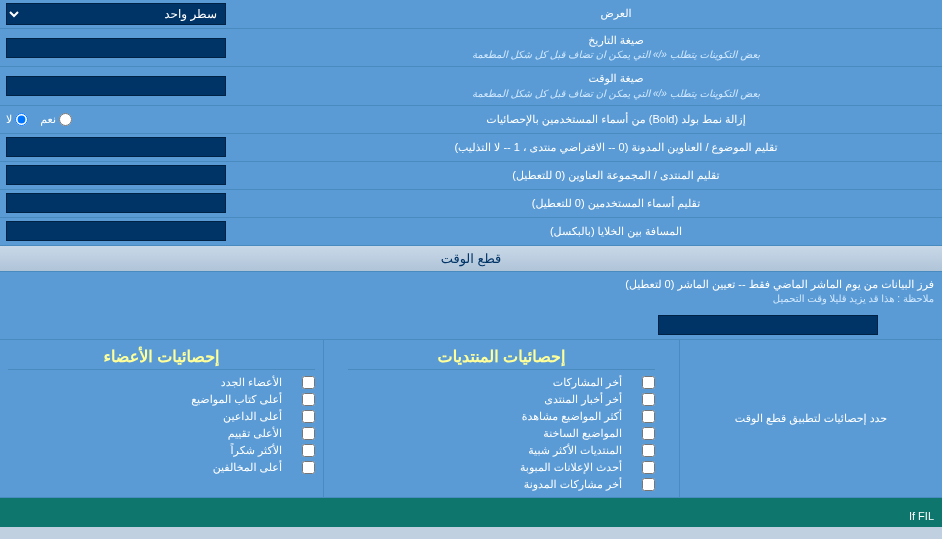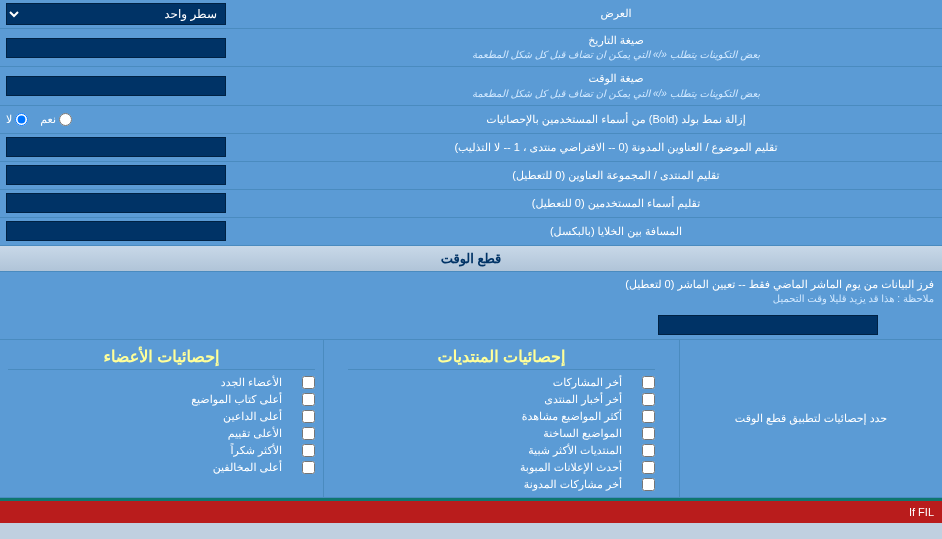--- a/index.html
+++ b/index.html
@@ -80,21 +80,21 @@
       color: #fff;
       font-size: 11px;
       display: flex;
       gap: 3px;
       cursor: pointer;
     }
 
     .section-header {
       background: linear-gradient(to bottom, #c8d8e8, #b0c4d8);
       color: #003366;
-      font-weight: bold;
+      font-weight: normal;
       font-size: 13px;
       text-align: center;
       padding: 5px 8px;
       border-bottom: 1px solid #4a8bbf;
     }
 
     .freeze-row {
       display: flex;
       align-items: stretch;
       border-bottom: 1px solid #4a8bbf;
@@ -326,17 +326,17 @@
           <span>الأكثر شكراً</span>
         </div>
         <div class="checkbox-item">
           <input type="checkbox" style="">
           <span>أعلى المخالفين</span>
         </div>
       </div>
     </div>
   </div>
 
-  <div style="background:#b91c1c; padding:4px 8px; min-height:20px; border-top:3px solid #0f766e;">
+  <div style="background:#0f766e; padding:4px 8px; min-height:20px; border-top:7px solid #0f766e;">
     <span style="color:#fff; font-size:11px;">If FIL</span>
   </div>
 
 </div>
 
 </body></html>

